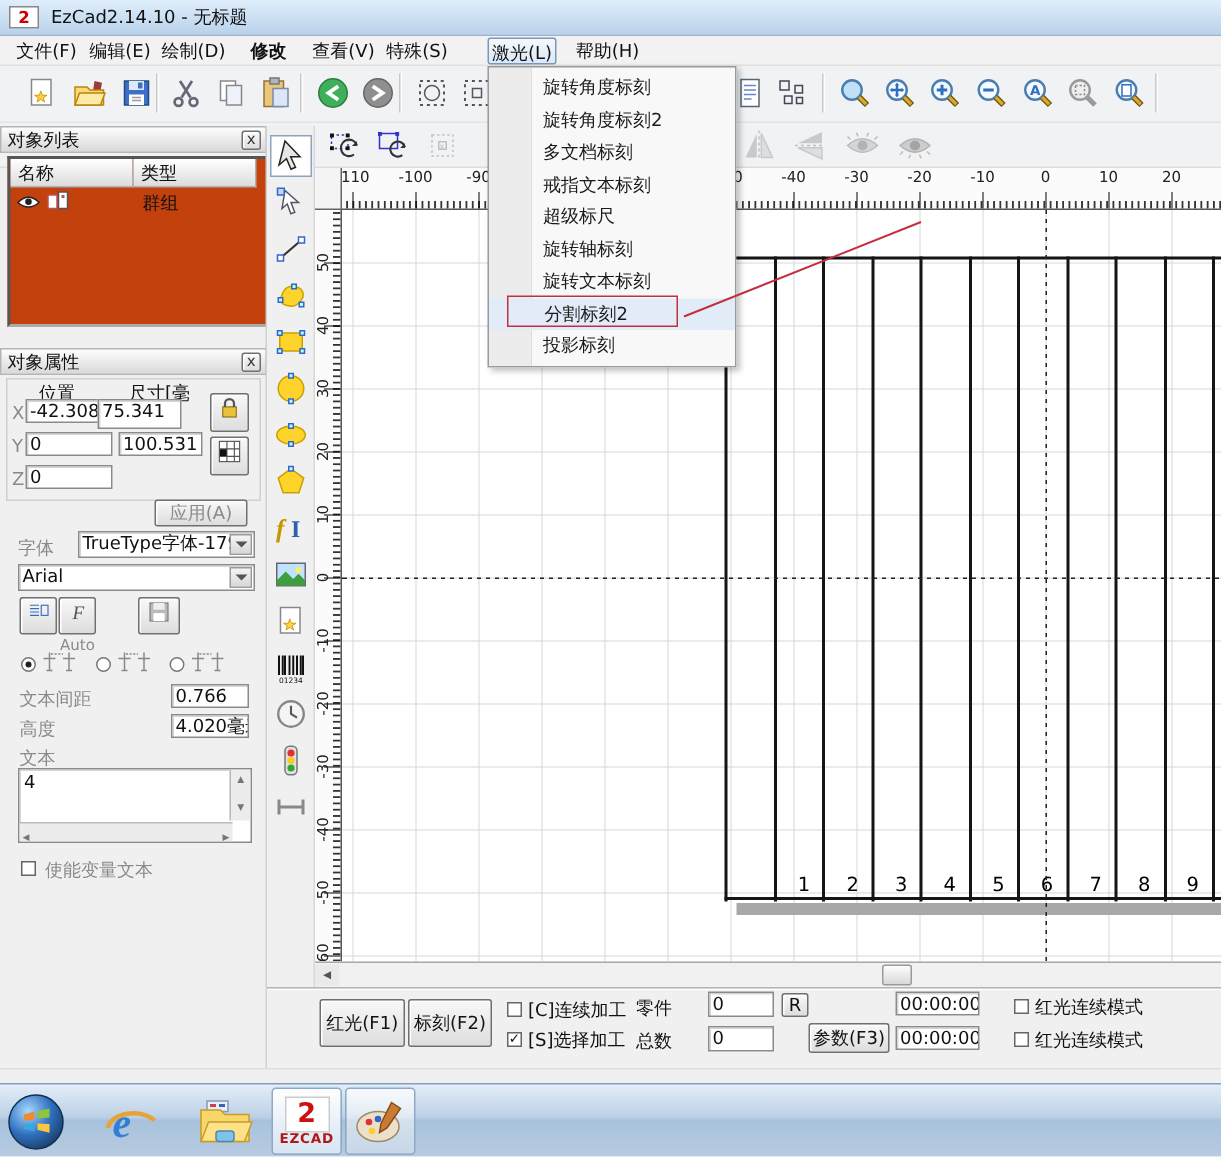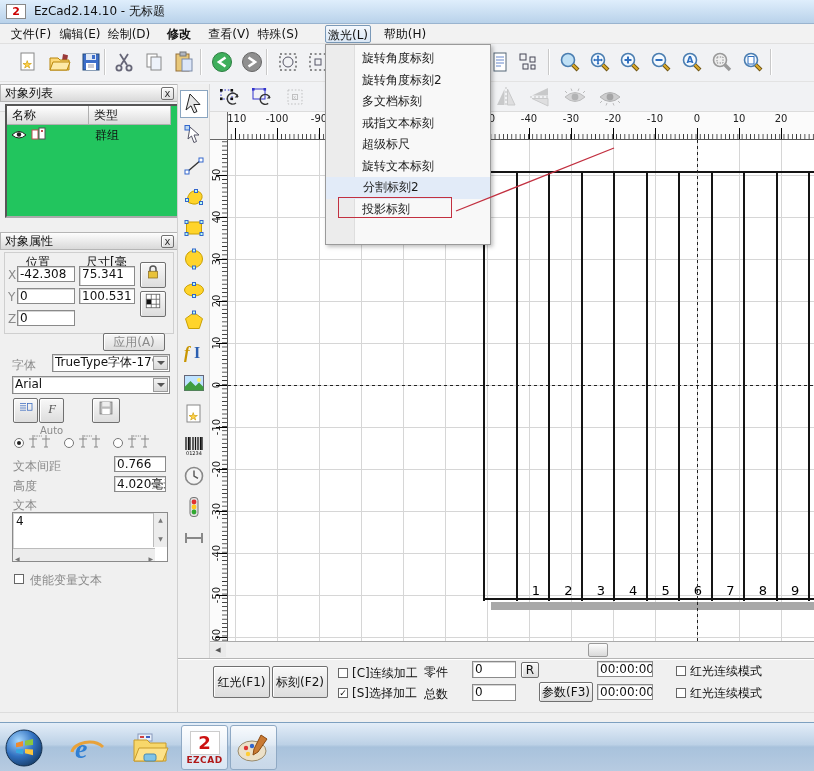--- a/index.html
+++ b/index.html
@@ -25,21 +25,21 @@
   .tbtn svg { width:24px; height:24px; }
   .tbtn.dis { opacity:.55; filter:grayscale(1); }
   .tsep { position:absolute; width:1px; background:#c9c9c9; box-shadow:1px 0 0 #fff; }
 
   
   .caption { position:absolute; left:0; width:178px; height:18px;
     background:linear-gradient(#fdfdfd,#d9d9d9); border:1px solid #b5b5b5;
     line-height:16px; padding-left:4px; }
   .cap-x { position:absolute; right:3px; top:2px; width:13px; height:13px; line-height:11px;
     text-align:center; font-size:10px; color:#333; }
-  #objtable { left:5px; top:104px; width:192px; height:114px; background:#22c55e; border:2px inset #aaa; }
+  #objtable { left:5px; top:104px; width:192px; height:114px; background:#c2410c; border:2px inset #aaa; }
   .th { position:absolute; top:0; height:19px; background:linear-gradient(#fff,#dcdcdc);
     border-right:1px solid #b0b0b0; border-bottom:1px solid #b0b0b0; line-height:18px; padding-left:5px; }
   .field { position:absolute; background:#fff; border:1px solid #8a8a8a;
     box-shadow:inset 1px 1px 0 #d5d5d5; line-height:14px; padding:0 2px; overflow:hidden; white-space:nowrap; }
   .btn { position:absolute; background:linear-gradient(#f8f8f8,#dddddd); border:1px solid #707070;
     border-radius:2px; text-align:center; box-shadow:inset 1px 1px 0 #fff; }
   .lbl { position:absolute; white-space:nowrap; }
   .gray { color:#8a8a8a; }
   .combo-arrow { position:absolute; right:1px; top:1px; bottom:1px; width:15px;
     background:linear-gradient(#f4f4f4,#d8d8d8); border:1px solid #9a9a9a;
@@ -358,21 +358,21 @@
 <div class="caption abs" style="top:232px">
   <span>对象属性</span>
   <span class="cap-x btn">x</span>
 </div>
 <div class="abs" style="left:4px;top:252px;width:170px;height:82px;border:1px solid #cfcfcf;background:#f0f0f0"></div>
 <span class="lbl" style="left:26px;top:254px">位置</span>
 <span class="lbl" style="left:86px;top:254px">尺寸[毫</span>
 <div id="axis-rows">
     <span class="lbl gray" style="left:8px;top:268px">X</span>
     <div class="field abs" style="left:17px;top:266px;width:58px;height:16px">-42.308</div>
-    <div class="field abs" style="left:79px;top:266px;width:56px;height:20px">75.341</div>
+    <div class="field abs" style="left:65px;top:266px;width:56px;height:20px">75.341</div>
     <span class="lbl gray" style="left:8px;top:290px">Y</span>
     <div class="field abs" style="left:17px;top:288px;width:58px;height:16px">0</div>
     <div class="field abs" style="left:79px;top:288px;width:56px;height:16px">100.531</div>
     <span class="lbl gray" style="left:8px;top:312px">Z</span>
     <div class="field abs" style="left:17px;top:310px;width:58px;height:16px">0</div>
   </div>
 <div class="btn abs" style="left:140px;top:262px;width:26px;height:26px">
   <svg width="18" height="18" viewBox="0 0 24 24">
       <rect x="6" y="11" width="12" height="9" fill="#e8c23a" stroke="#8a6d1f"></rect>
       <path d="M8 11V8a4 4 0 0 1 8 0v3" fill="none" stroke="#555" stroke-width="2"></path>
@@ -616,20 +616,21 @@
   <div class="scroll-arrow" style="left:0">◀</div>
   <div id="hthumb"></div>
 </div>
 
 <div id="laser-menu" class="abs">
     <div class="lm-item">旋转角度标刻</div>
     <div class="lm-item">旋转角度标刻2</div>
     <div class="lm-item">多文档标刻</div>
     <div class="lm-item">戒指文本标刻</div>
     <div class="lm-item">超级标尺</div>
+    <div class="lm-item">旋转轴标刻</div>
     <div class="lm-item">旋转文本标刻</div>
     <div class="lm-item hov">分割标刻2</div>
     <div class="lm-item">投影标刻</div>
   </div>
 <div id="red-box" class="abs"></div>
 <svg id="annot-svg" class="abs">
   <line x1="456" y1="211" x2="614" y2="148" stroke="#c23040" stroke-width="1.3"></line>
 </svg>
 
 <div id="procbar" class="abs"></div>

